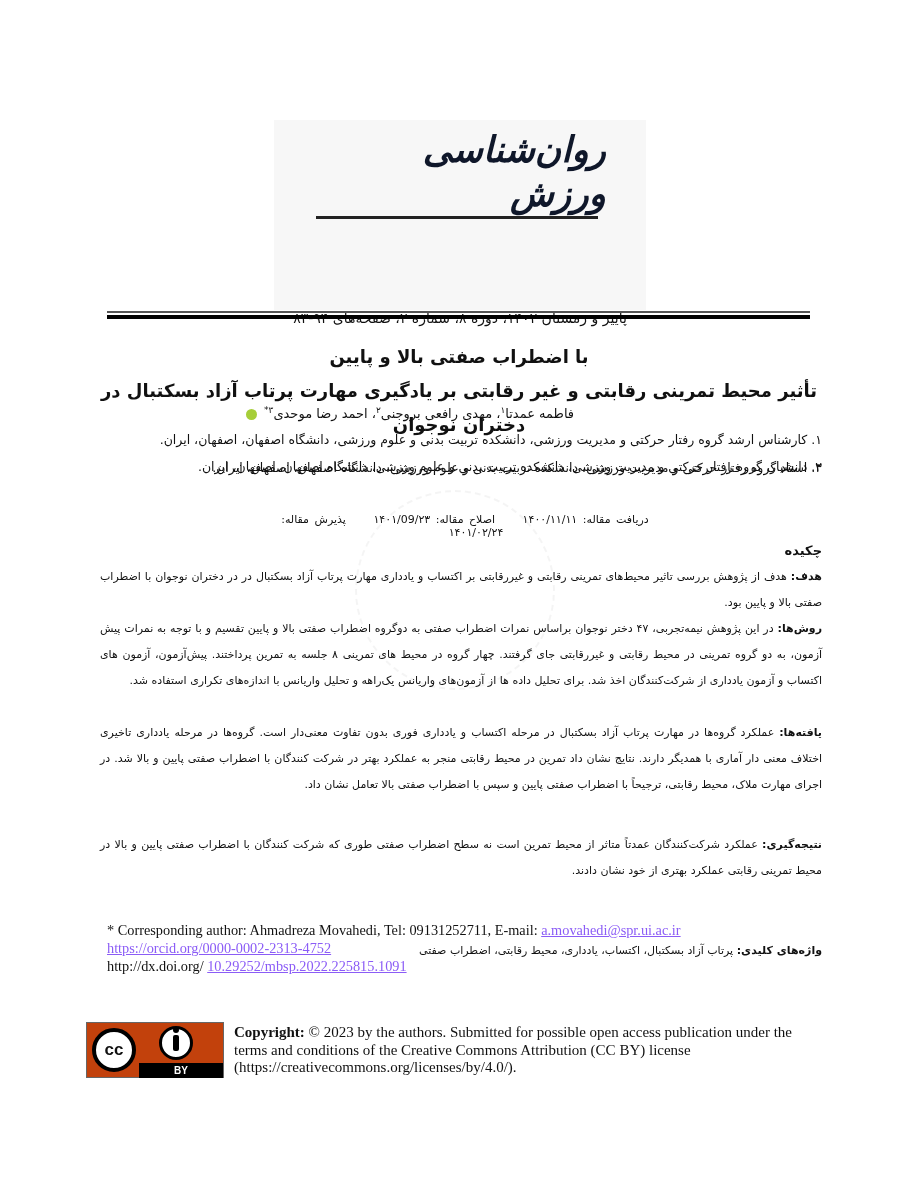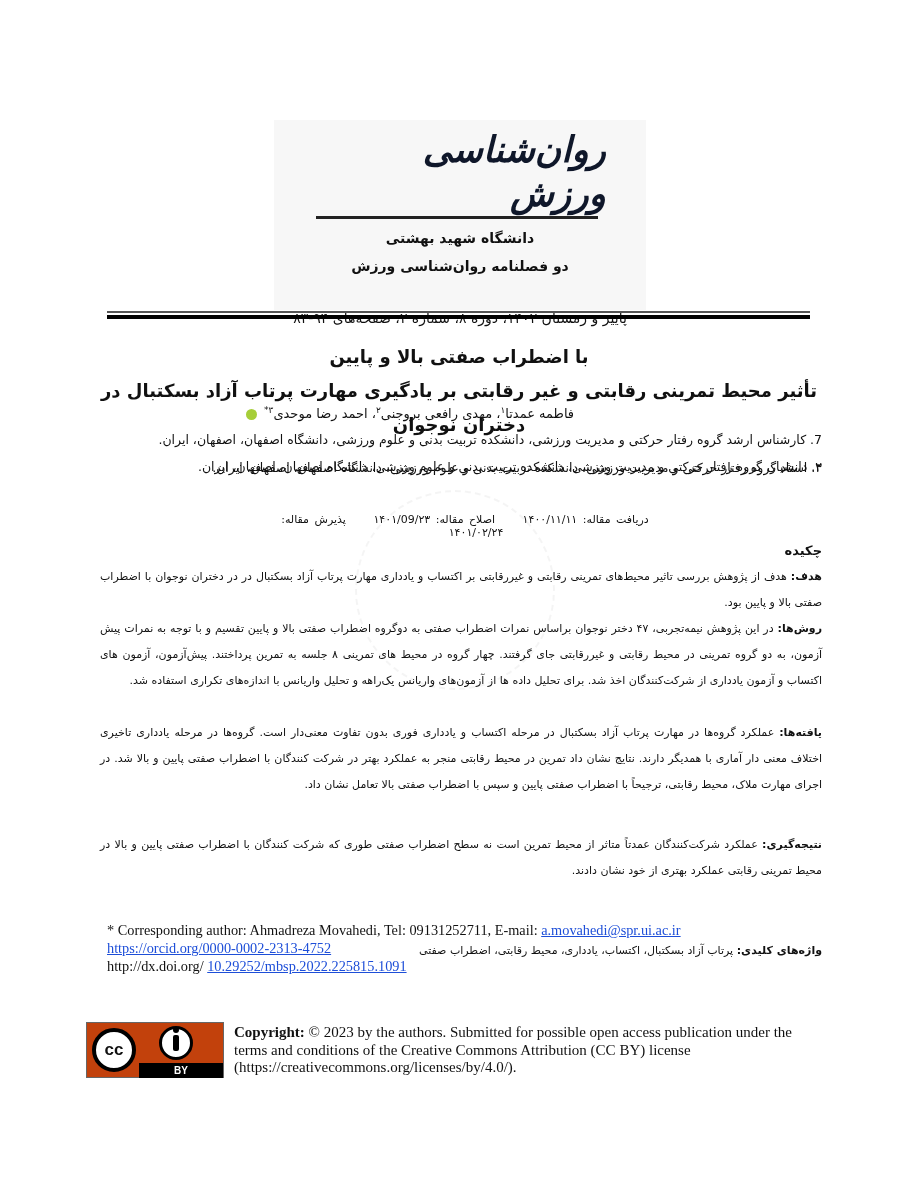--- a/index.html
+++ b/index.html
@@ -25,59 +25,57 @@
     .dates { position: absolute; left: 250px; width: 430px; top: 513px; direction: rtl; text-align: center; font-size: 11px; word-spacing: 2px; }
     .dates span { margin-left: 22px; }
 
     .abs-head { position: absolute; right: 96px; top: 543px; direction: rtl; font-size: 13px; font-weight: bold; }
     .abs { position: absolute; left: 100px; width: 722px; direction: rtl; text-align: justify; text-align-last: right; font-size: 11px; line-height: 26px; }
     .abs b { font-weight: bold; }
 
     .watermark { position: absolute; left: 355px; top: 490px; width: 200px; height: 200px; border-radius: 50%; border: 2px dashed #eee; opacity: 0.6; }
 
     .en { position: absolute; left: 107px; font-family: "Liberation Serif", serif; font-size: 14.3px; line-height: 18px; direction: ltr; white-space: nowrap; }
-    .en a { color: #1d4ed8; text-decoration: underline; }
+    .en a { color: #8b5cf6; text-decoration: underline; }
 
     .cc-badge { position: absolute; left: 86px; top: 1022px; width: 138px; height: 56px; background: #c2410c; border: 1px solid #666; }
     .cc-badge .cc { position: absolute; left: 5px; top: 5px; width: 44px; height: 44px; border-radius: 50%; background: #fff; border: 4px solid #000; font-family: "Liberation Sans", sans-serif; font-weight: bold; font-size: 17px; display: flex; align-items: center; justify-content: center; }
     .cc-badge .by-circ { position: absolute; left: 72px; top: 3px; width: 34px; height: 34px; border-radius: 50%; background: #fff; border: 3px solid #000; display: flex; align-items: center; justify-content: center; }
     .cc-badge .person { width: 6px; height: 16px; background: #000; border-radius: 2px; position: relative; }
     .cc-badge .person::before { content: ""; position: absolute; left: 0; top: -8px; width: 6px; height: 6px; border-radius: 50%; background: #000; }
     .cc-badge .by-bar { position: absolute; left: 52px; top: 40px; width: 84px; height: 15px; background: #000; color: #fff; font-family: "Liberation Sans", sans-serif; font-size: 10px; font-weight: bold; text-align: center; line-height: 15px; }
 
     .copyright { position: absolute; left: 234px; top: 1024px; width: 560px; font-family: "Liberation Serif", serif; font-size: 15px; line-height: 17.5px; }
     .copyright b { font-weight: bold; }
   </style>
 </head>
 <body>
 
 <div class="masthead">
   <div class="logo">روان‌شناسی ورزش</div>
   <div class="logo-rule"></div>
-  <div class="uni">دانشگاه شهید بهشتی</div>
-  <div class="journal">دو فصلنامه روان‌شناسی ورزش</div>
   <div class="issue">پاییز و زمستان ۱۴۰۲، دوره ۸، شماره ۲، صفحه‌های ۹۴-۸۳</div>
 </div>
 
 <div class="rule-thin"></div>
 <div class="rule-thick"></div>
 
 <div class="title">
   <div>با اضطراب صفتی بالا و پایین</div>
   <div>تأثیر محیط تمرینی رقابتی و غیر رقابتی بر یادگیری مهارت پرتاب آزاد بسکتبال در دختران نوجوان</div>
 </div>
 
 <div class="authors">
   <span>فاطمه عمدتا</span><sup>۱</sup><span>، </span>
   <span>مهدی رافعی بروجنی</span><sup>۲</sup><span>، </span>
   <span>احمد رضا موحدی</span><sup>۳*</sup>
   <span class="orcid"></span>
 </div>
 
-<div class="aff" style="top:432px;">7. کارشناس ارشد گروه رفتار حرکتی و مدیریت ورزشی، دانشکده تربیت بدنی و علوم ورزشی، دانشگاه اصفهان، اصفهان، ایران.</div>
+<div class="aff" style="top:432px;">۱. کارشناس ارشد گروه رفتار حرکتی و مدیریت ورزشی، دانشکده تربیت بدنی و علوم ورزشی، دانشگاه اصفهان، اصفهان، ایران.</div>
 <div class="aff" style="top:459px;">۲. دانشیار، گروه رفتار حرکتی و مدیریت ورزشی، دانشکده تربیت بدنی و علوم ورزشی، دانشگاه اصفهان، اصفهان، ایران.</div>
 <div class="aff" style="top:460px;margin-left:36px;">۳. استاد گروه رفتار حرکتی و مدیریت ورزشی، دانشکده تربیت بدنی و علوم ورزشی، دانشگاه اصفهان، اصفهان، ایران.</div>
 
 <div class="dates">
   <span>دریافت مقاله: ۱۴۰۰/۱۱/۱۱</span>
   <span>اصلاح مقاله: ۱۴۰۱/09/۲۳</span>
   <span>پذیرش مقاله: ۱۴۰۱/۰۲/۲۴</span>
 </div>
 
 <div class="watermark"></div>

